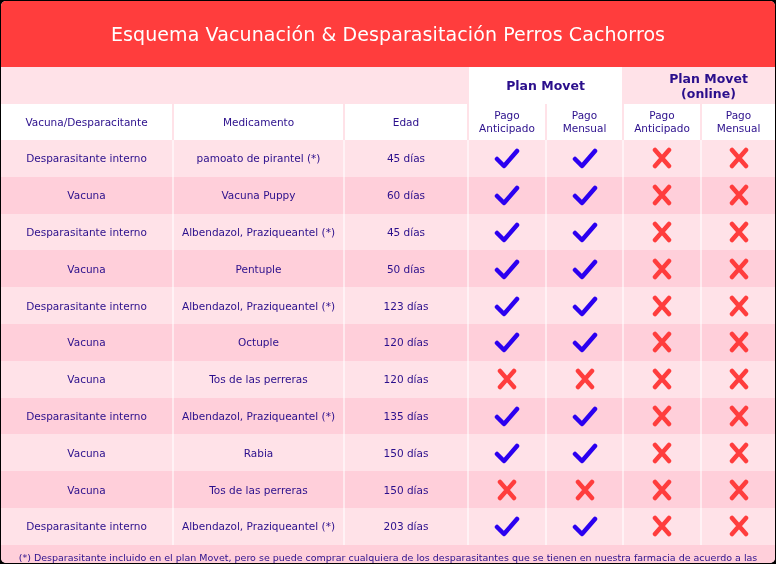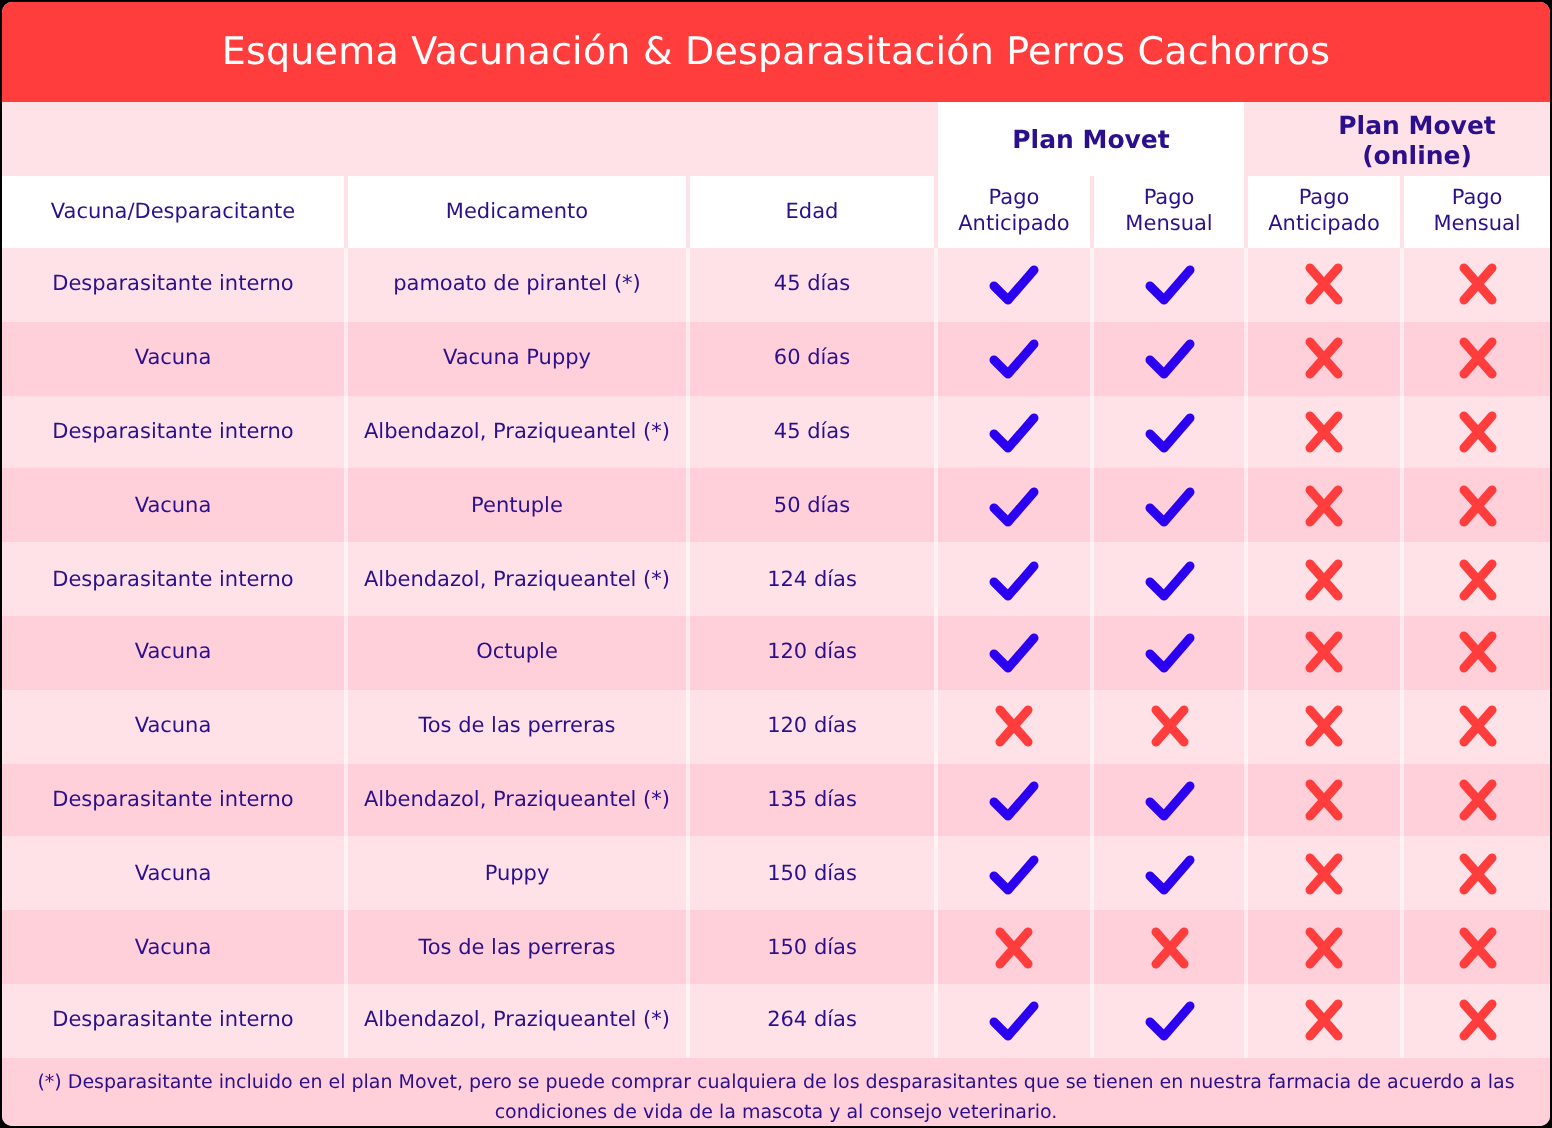--- a/index.html
+++ b/index.html
@@ -1,20 +1,20 @@
 <!DOCTYPE html>
 <html><head>
 <meta charset="utf-8">
 <style>
   * { box-sizing: border-box; margin: 0; padding: 0; }
   html, body { width: 776px; height: 564px; background: #000; overflow: hidden; }
   body { font-family: "DejaVu Sans", "Liberation Sans", sans-serif; color: #2b0f8c; }
   .frame { position: absolute; left: 0; top: 0; width: 776px; height: 564px; background: #000; border-radius: 6px; }
   .card { position: absolute; left: 1px; top: 1px; width: 774px; height: 562px; background: #ffe2e8; border-radius: 5px; overflow: hidden; }
-  .title-bar { height: 50px; background: #ff3d3d; display: flex; align-items: center; justify-content: center; color: #fff; font-size: 19px; letter-spacing: 0.1px; }
+  .title-bar { height: 66px; background: #ff3d3d; display: flex; align-items: center; justify-content: center; color: #fff; font-size: 19px; letter-spacing: 0.1px; }
   table { border-collapse: separate; border-spacing: 0; width: 774px; table-layout: fixed; }
   td, th { text-align: center; vertical-align: middle; font-weight: normal; }
   .plan-row td { height: 37px; }
   .plan-row .plan-movet { background: #ffffff; font-size: 12.5px; font-weight: bold; color: #2b0f8c; border-left: 2px solid #ffe2e8; margin-top: 24px; }
   .plan-row .plan-online { background: #ffe2e8; font-size: 12.5px; font-weight: bold; color: #2b0f8c; padding-left: 20px; }
   .plan-row .blank { background: #ffe2e8; }
   .head-row th { height: 36px; background: #ffffff; font-size: 10.5px; color: #2b0f8c; border-left: 2px solid #ffe2e8; line-height: 1.2; }
   .head-row th:first-child { border-left: none; margin-left: 16px; }
   .body-row td { height: 36.8px; font-size: 10.5px; color: #2b0f8c; border-left: 2px solid rgba(255,255,255,0.55); }
   .body-row td:first-child { border-left: none; }
@@ -121,21 +121,21 @@
     <td><span><svg class="icon" viewBox="0 0 26 22">
                   <path d="M6 3 L20 19 M20 3 L6 19" fill="none" stroke="#ff3d3d" stroke-width="4.5" stroke-linecap="round"></path>
                 </svg></span></td>
     <td><span><svg class="icon" viewBox="0 0 26 22">
                   <path d="M6 3 L20 19 M20 3 L6 19" fill="none" stroke="#ff3d3d" stroke-width="4.5" stroke-linecap="round"></path>
                 </svg></span></td>
   </tr>
           <tr class="body-row odd">
     <td>Desparasitante interno</td>
     <td>Albendazol, Praziqueantel (*)</td>
-    <td>124 días</td>
+    <td>123 días</td>
     <td><span><svg class="icon" viewBox="0 0 26 22">
                   <path d="M3 12 L10 19 L23 4" fill="none" stroke="#2b00f0" stroke-width="4.5" stroke-linecap="round" stroke-linejoin="round"></path>
                 </svg></span></td>
     <td><span><svg class="icon" viewBox="0 0 26 22">
                   <path d="M3 12 L10 19 L23 4" fill="none" stroke="#2b00f0" stroke-width="4.5" stroke-linecap="round" stroke-linejoin="round"></path>
                 </svg></span></td>
     <td><span><svg class="icon" viewBox="0 0 26 22">
                   <path d="M6 3 L20 19 M20 3 L6 19" fill="none" stroke="#ff3d3d" stroke-width="4.5" stroke-linecap="round"></path>
                 </svg></span></td>
     <td><span><svg class="icon" viewBox="0 0 26 22">
@@ -188,21 +188,21 @@
                 </svg></span></td>
     <td><span><svg class="icon" viewBox="0 0 26 22">
                   <path d="M6 3 L20 19 M20 3 L6 19" fill="none" stroke="#ff3d3d" stroke-width="4.5" stroke-linecap="round"></path>
                 </svg></span></td>
     <td><span><svg class="icon" viewBox="0 0 26 22">
                   <path d="M6 3 L20 19 M20 3 L6 19" fill="none" stroke="#ff3d3d" stroke-width="4.5" stroke-linecap="round"></path>
                 </svg></span></td>
   </tr>
           <tr class="body-row odd">
     <td>Vacuna</td>
-    <td>Puppy</td>
+    <td>Rabia</td>
     <td>150 días</td>
     <td><span><svg class="icon" viewBox="0 0 26 22">
                   <path d="M3 12 L10 19 L23 4" fill="none" stroke="#2b00f0" stroke-width="4.5" stroke-linecap="round" stroke-linejoin="round"></path>
                 </svg></span></td>
     <td><span><svg class="icon" viewBox="0 0 26 22">
                   <path d="M3 12 L10 19 L23 4" fill="none" stroke="#2b00f0" stroke-width="4.5" stroke-linecap="round" stroke-linejoin="round"></path>
                 </svg></span></td>
     <td><span><svg class="icon" viewBox="0 0 26 22">
                   <path d="M6 3 L20 19 M20 3 L6 19" fill="none" stroke="#ff3d3d" stroke-width="4.5" stroke-linecap="round"></path>
                 </svg></span></td>
@@ -223,21 +223,21 @@
     <td><span><svg class="icon" viewBox="0 0 26 22">
                   <path d="M6 3 L20 19 M20 3 L6 19" fill="none" stroke="#ff3d3d" stroke-width="4.5" stroke-linecap="round"></path>
                 </svg></span></td>
     <td><span><svg class="icon" viewBox="0 0 26 22">
                   <path d="M6 3 L20 19 M20 3 L6 19" fill="none" stroke="#ff3d3d" stroke-width="4.5" stroke-linecap="round"></path>
                 </svg></span></td>
   </tr>
           <tr class="body-row odd">
     <td>Desparasitante interno</td>
     <td>Albendazol, Praziqueantel (*)</td>
-    <td>264 días</td>
+    <td>203 días</td>
     <td><span><svg class="icon" viewBox="0 0 26 22">
                   <path d="M3 12 L10 19 L23 4" fill="none" stroke="#2b00f0" stroke-width="4.5" stroke-linecap="round" stroke-linejoin="round"></path>
                 </svg></span></td>
     <td><span><svg class="icon" viewBox="0 0 26 22">
                   <path d="M3 12 L10 19 L23 4" fill="none" stroke="#2b00f0" stroke-width="4.5" stroke-linecap="round" stroke-linejoin="round"></path>
                 </svg></span></td>
     <td><span><svg class="icon" viewBox="0 0 26 22">
                   <path d="M6 3 L20 19 M20 3 L6 19" fill="none" stroke="#ff3d3d" stroke-width="4.5" stroke-linecap="round"></path>
                 </svg></span></td>
     <td><span><svg class="icon" viewBox="0 0 26 22">

